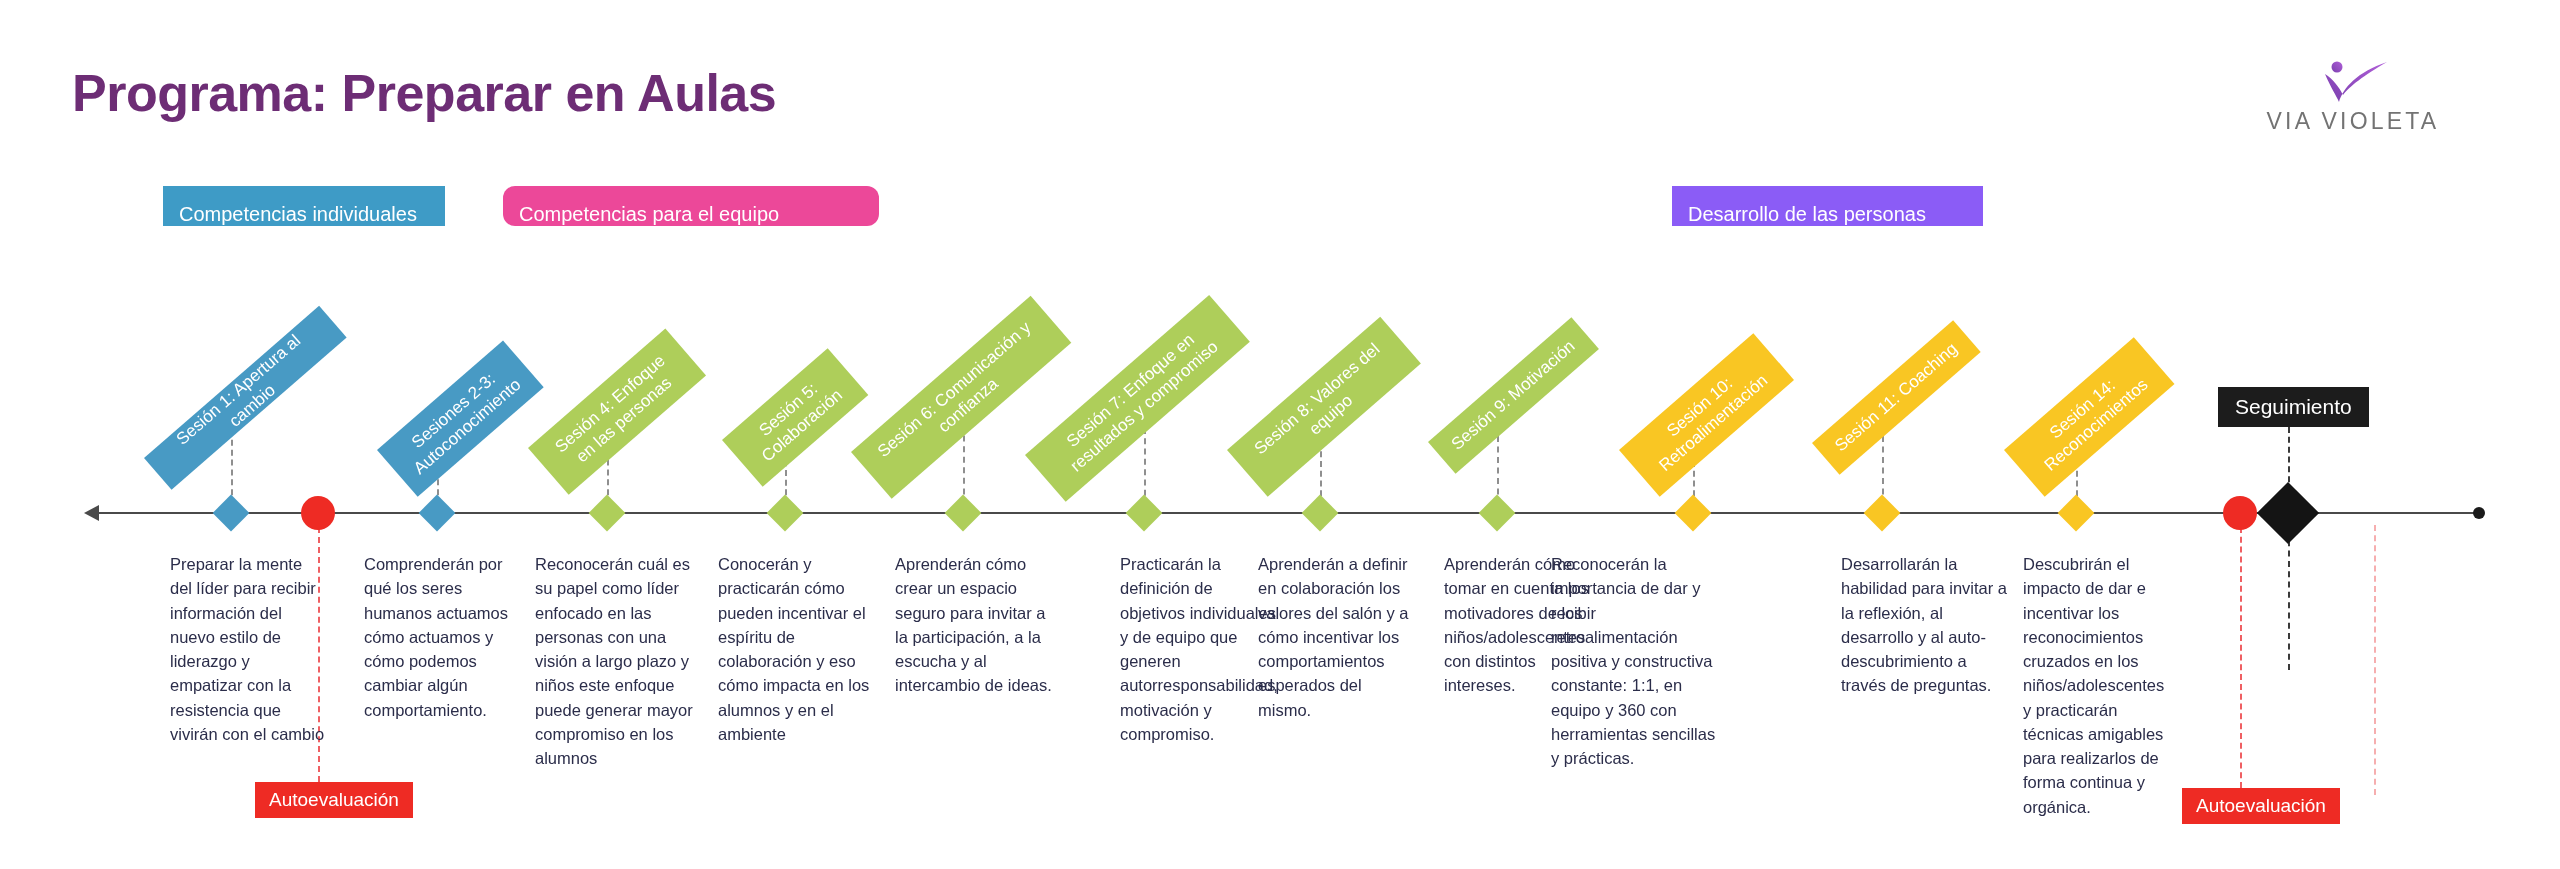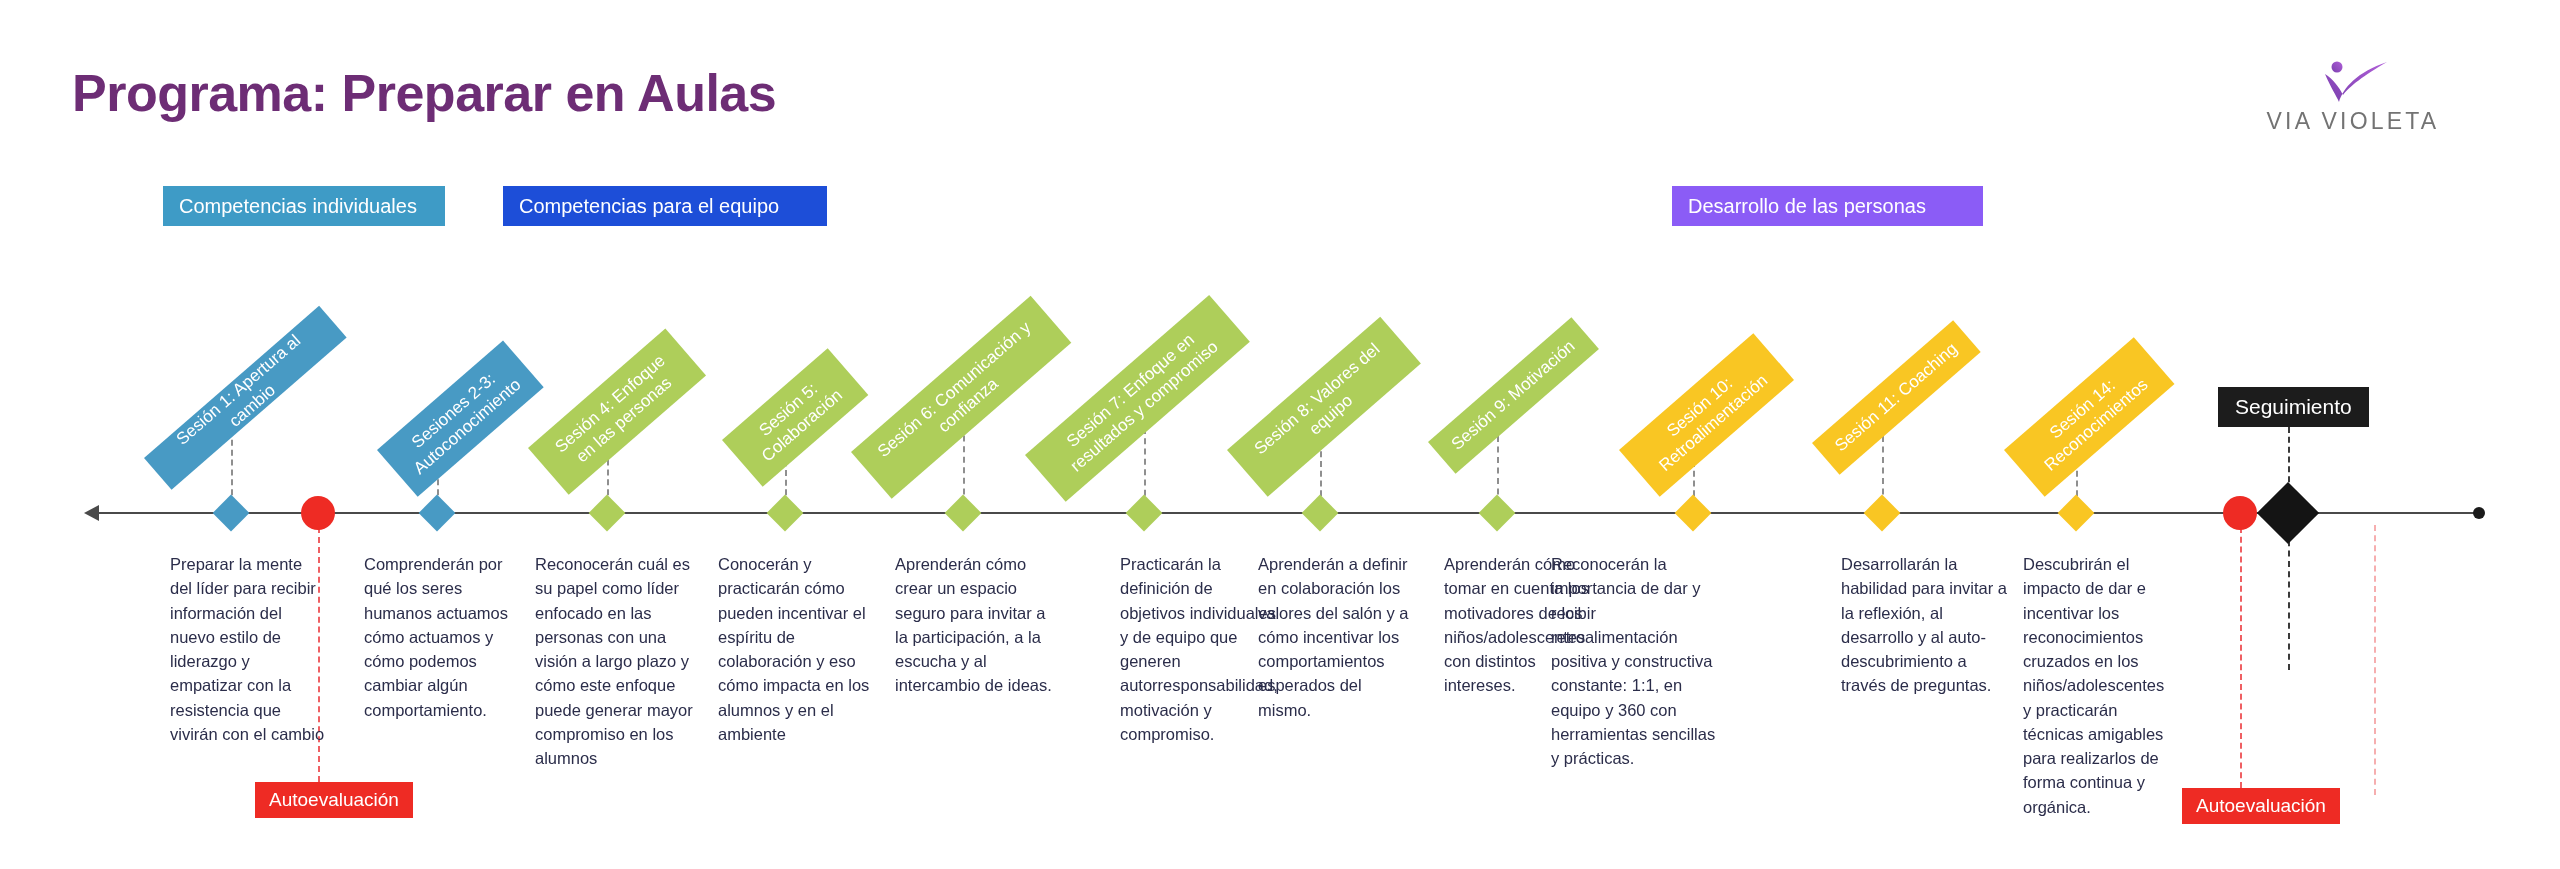--- a/index.html
+++ b/index.html
@@ -57,21 +57,21 @@
     letter-spacing: 3.2px;
     color: #737373;
     font-weight: normal;
   }
 
   
   .category-banner {
     position: absolute;
     height: 40px;
     line-height: 40px;
-    padding: 0 16px;
+    padding: 8px 16px;
     box-sizing: border-box;
     color: #ffffff;
     font-size: 20px;
     white-space: nowrap;
   }
 
   
   .session-tag {
     position: absolute;
     transform-origin: 0 0;
@@ -208,21 +208,21 @@
         </defs>
         <circle cx="32" cy="19" r="5.5" fill="url(#vg)"></circle>
         <path d="M20 26 C26 40, 31 47, 34 54 C38 40, 52 24, 82 14 C58 28, 45 38, 38 47 C34 39, 28 31, 20 26 Z" fill="url(#vg)"></path>
       </svg>
     </span>
     <div class="wordmark">VIA VIOLETA</div>
   </div>
 
   <div id="categories">
       <div class="category-banner" style="left: 163px; top: 186px; width: 282px; background: rgb(62, 155, 198);">Competencias individuales</div>
-      <div class="category-banner" style="left: 503px; top: 186px; width: 324px; background: #1d4ed8;">Competencias para el equipo</div>
+      <div class="category-banner" style="left: 503px; top: 186px; width: 376px; background: #ec4899; border-radius: 12px;">Competencias para el equipo</div>
       <div class="category-banner" style="left: 1672px; top: 186px; width: 311px; background: #8b5cf6;">Desarrollo de las personas</div>
     </div>
 
   <div id="axis-arrow"></div>
   <div id="axis-line"></div>
   <div id="axis-end-dot"></div>
 
   <div id="connectors">
       <div class="connector" style="left: 231px; top: 430px; height: 75px;"></div>
       <div class="connector" style="left: 437px; top: 420px; height: 85px;"></div>
@@ -274,21 +274,21 @@
       <div class="marker-diamond" style="left: 1693px; background: rgb(249, 198, 35);"></div>
       <div class="marker-diamond" style="left: 1882px; background: rgb(249, 198, 35);"></div>
       <div class="marker-diamond" style="left: 2076px; background: rgb(249, 198, 35);"></div>
       <div class="marker-circle" style="left: 318px;"></div>
       <div class="marker-circle" style="left: 2240px;"></div>
       <div class="marker-black-diamond" style="left: 2288px;"></div>
     </div>
   <div id="descriptions">
       <div class="desc" style="left: 170px; width: 155px;">Preparar la mente del líder para recibir información del nuevo estilo de liderazgo y empatizar con la resistencia que vivirán con el cambio</div>
       <div class="desc" style="left: 364px; width: 150px;">Comprenderán por qué los seres humanos actuamos cómo actuamos y cómo podemos cambiar algún comportamiento.</div>
-      <div class="desc" style="left: 535px; width: 165px;">Reconocerán cuál es su papel como líder enfocado en las personas con una visión a largo plazo y cómo este enfoque puede generar mayor compromiso en los alumnos</div>
+      <div class="desc" style="left: 535px; width: 165px;">Reconocerán cuál es su papel como líder enfocado en las personas con una visión a largo plazo y niños este enfoque puede generar mayor compromiso en los alumnos</div>
       <div class="desc" style="left: 718px; width: 153px;">Conocerán y practicarán cómo pueden incentivar el espíritu de colaboración y eso cómo impacta en los alumnos y en el ambiente</div>
       <div class="desc" style="left: 895px; width: 162px;">Aprenderán cómo crear un espacio seguro para invitar a la participación, a la escucha y al intercambio de ideas.</div>
       <div class="desc" style="left: 1120px; width: 160px;">Practicarán la definición de objetivos individuales y de equipo que generen autorresponsabilidad, motivación y compromiso.</div>
       <div class="desc" style="left: 1258px; width: 158px;">Aprenderán a definir en colaboración los valores del salón y a cómo incentivar los comportamientos esperados del mismo.</div>
       <div class="desc" style="left: 1444px; width: 150px;">Aprenderán cómo tomar en cuenta los motivadores de los niños/adolescentes con distintos intereses.</div>
       <div class="desc" style="left: 1551px; width: 175px;">Reconocerán la importancia de dar y recibir retroalimentación positiva y constructiva constante: 1:1, en equipo y 360 con herramientas sencillas y prácticas.</div>
       <div class="desc" style="left: 1833px; width: 172px; margin-left: 8px;">Desarrollarán la habilidad para invitar a la reflexión, al desarrollo y al auto-descubrimiento a través de preguntas.</div>
       <div class="desc" style="left: 2023px; width: 152px;">Descubrirán el impacto de dar e incentivar los reconocimientos cruzados en los niños/adolescentes y practicarán técnicas amigables para realizarlos de forma continua y orgánica.</div>
     </div>
   <div id="checkpoints">

